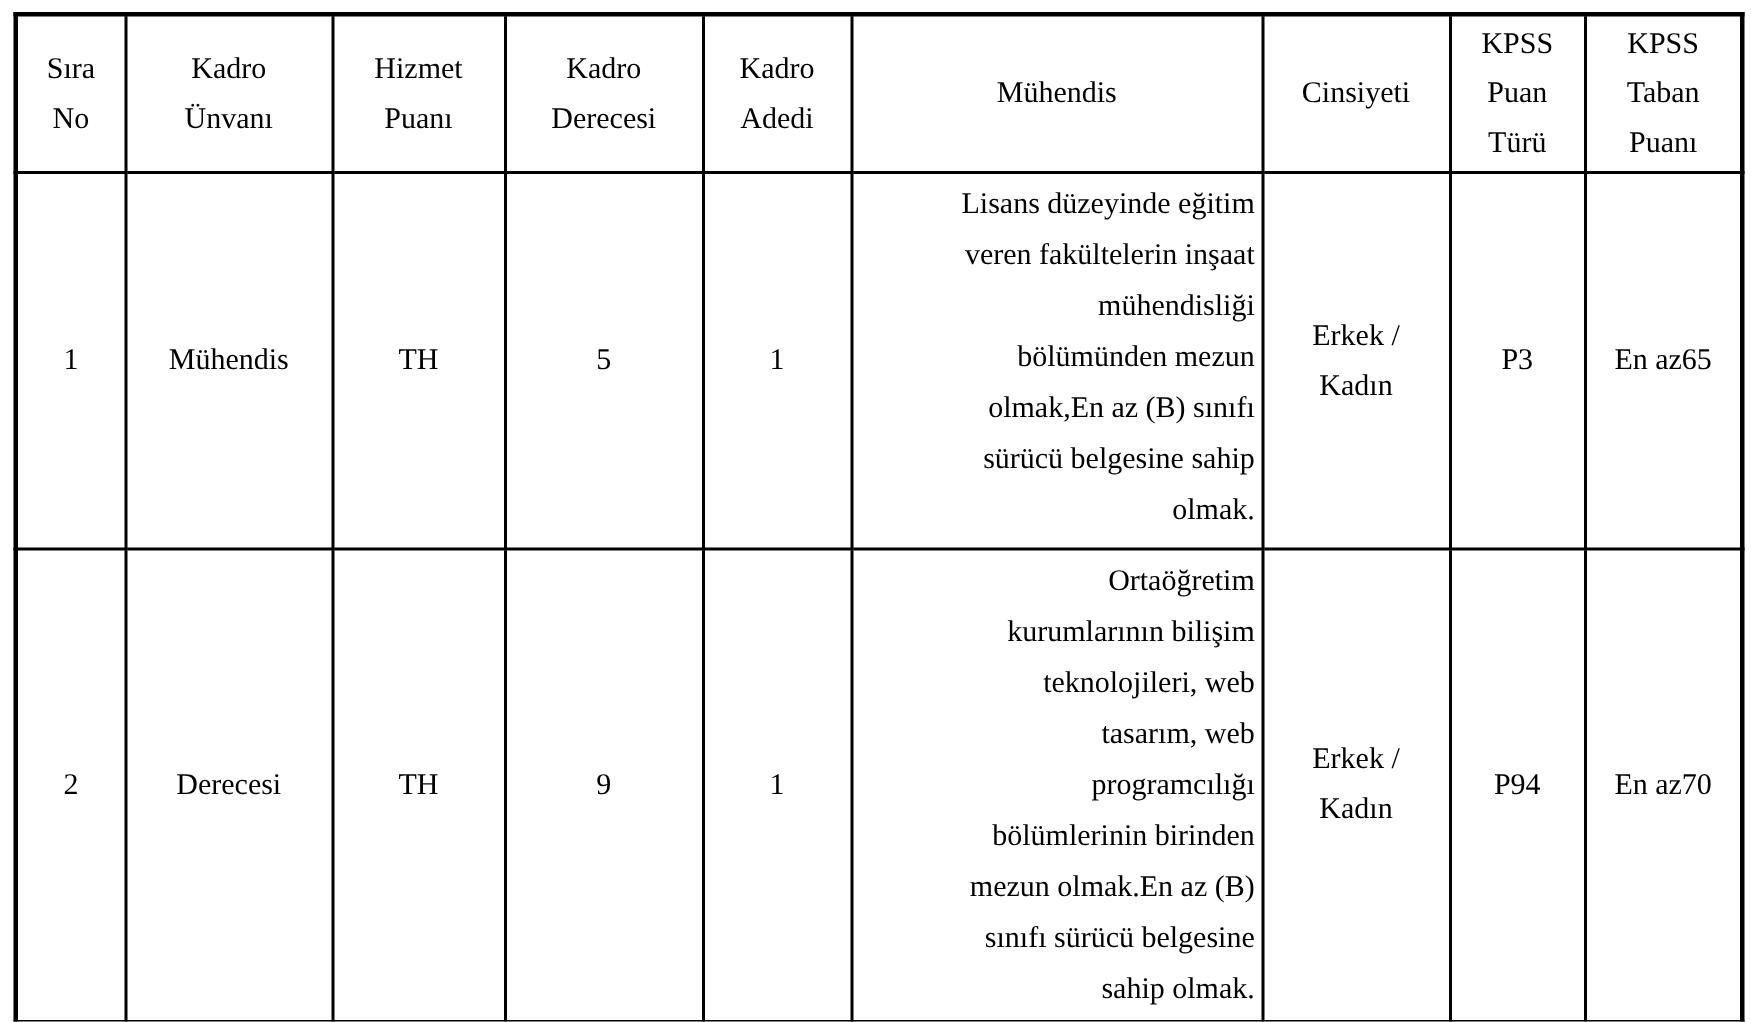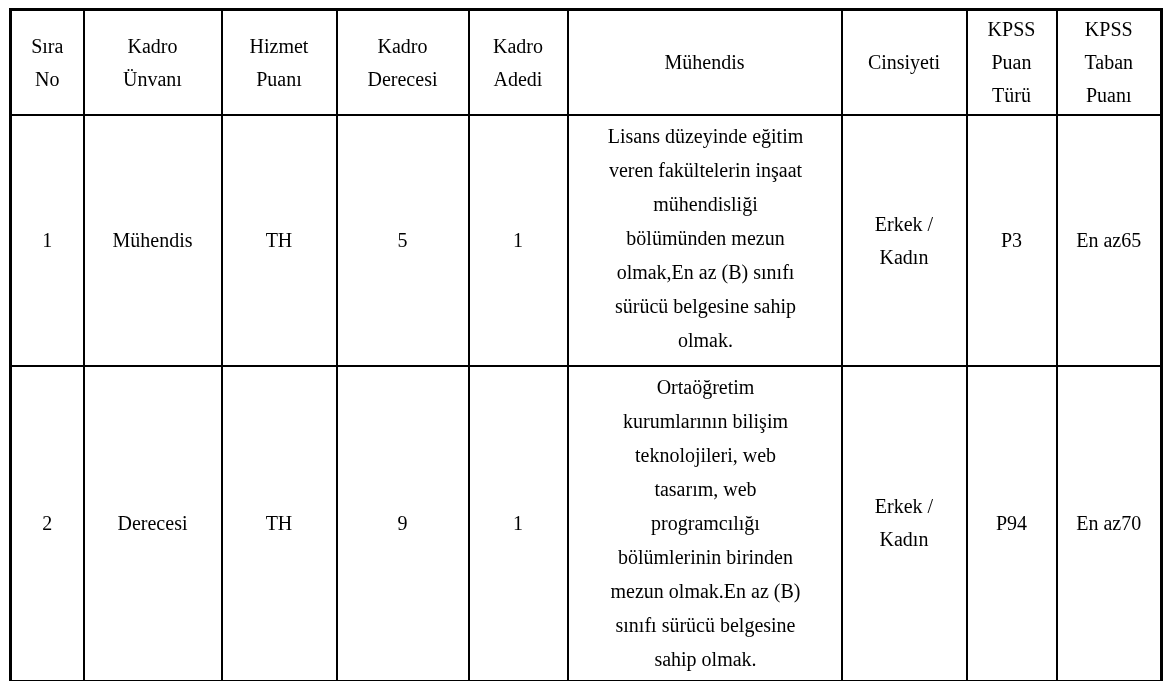--- a/index.html
+++ b/index.html
@@ -32,21 +32,21 @@
     white-space: pre-line;
     line-height: 33px;
     padding: 2px 3px;
     font-weight: normal;
     overflow: hidden;
   }
   table.kadro-table thead tr { height: 104px; }
   table.kadro-table tr.row-0 { height: 251px; }
   table.kadro-table tr.row-1 { height: 315px; }
   table.kadro-table td.qual-cell {
-    text-align: center;
+    text-align: right;
     vertical-align: top;
     line-height: 34px;
     padding: 3px 4px 3px 6px;
     margin-top: 44px;
   }
   
   col.c-sira    { width: 73px;  }
   col.c-unvan   { width: 138px; }
   col.c-sinif   { width: 115px; }
   col.c-derece  { width: 132px; }

